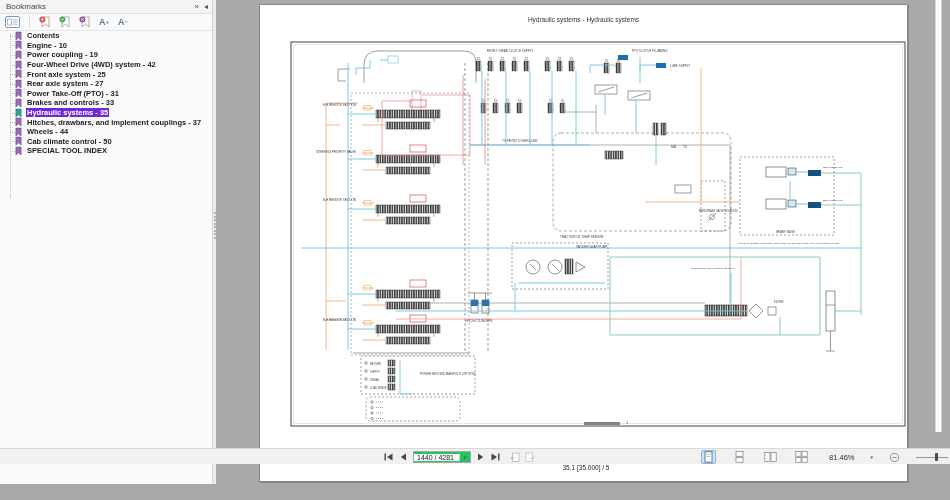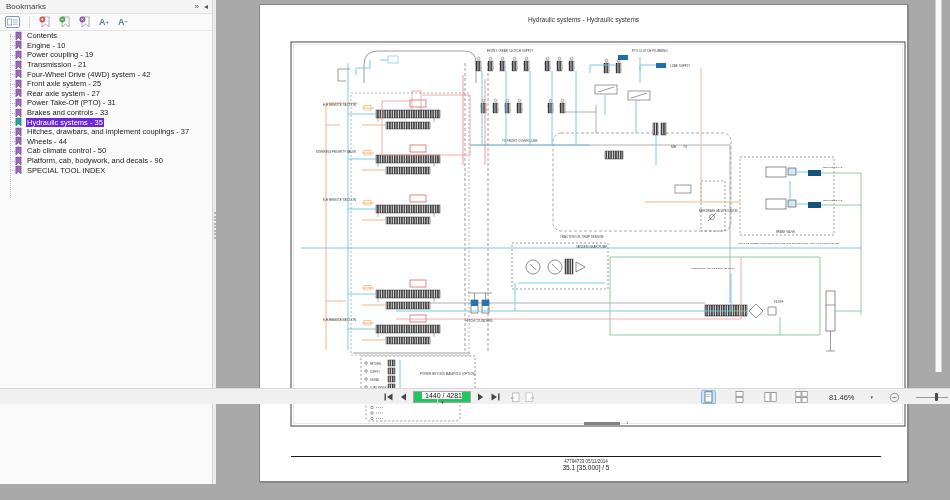--- a/index.html
+++ b/index.html
@@ -1,35 +1,35 @@
 <!DOCTYPE html>
 <html><head>
 <meta charset="utf-8">
 <style>
   * { margin:0; padding:0; box-sizing:border-box; }
   html,body { width:950px; height:500px; overflow:hidden;
     font-family:"Liberation Sans", sans-serif; background:#a9a9a9; }
-  #app { position:relative; width:950px; height:404px;padding-left:12px; }
+  #app { position:relative; width:950px; height:464px;padding-left:12px; }
 
   
   .panel { position:absolute; left:0; top:0; width:213px; height:484px;
     background:#fafafa; border-right:1px solid #d4d4d4; }
   .panel-header { position:relative; height:14px; background:#f4f4f4;
     border-bottom:1px solid #e2e2e2; }
   .panel-title { position:absolute; left:6px; top:2px; font-size:8px; color:#444; }
   .panel-header-icons { position:absolute; right:4px; top:1px; display:flex; gap:5px; }
   .ph-icon { font-size:8px; color:#555; cursor:pointer; line-height:12px; }
   .panel-toolbar { position:relative; height:17px; display:flex; align-items:center;
     gap:9px; padding-left:5px; border-bottom:1px solid #e6e6e6; }
   .tb-sep { width:1px; height:12px; background:#dcdcdc; }
   .tb-btn { display:flex; align-items:center; justify-content:center; cursor:pointer; }
   .tb-a { font-size:9px; font-weight:bold; color:#5b7d9e; line-height:10px; }
   .tb-a sup { font-size:6px; }
 
-  .tree { position:absolute; left:0; top:31px; right:0; bottom:0; }
+  .tree { position:absolute; left:0; top:31px; right:0; bottom:0;font-weight:bold; }
   .tree-vline { position:absolute; left:10px; top:3px; height:164px;
     border-left:1px dotted #bdbdbd; }
   .tree ul { list-style:none; }
   .tree li { position:relative; height:9.6px; display:flex; align-items:center;
     padding-left:15px; cursor:pointer; }
   .tree li::before { content:""; position:absolute; left:10px; top:50%; width:5px;
     border-top:1px dotted #bdbdbd; }
   .bm-icon { flex:0 0 auto; margin-right:4px; }
   .bm-label { font-size:7.5px; color:#1c1c1c; white-space:nowrap; line-height:9px;
     padding:0 1px; }
@@ -62,21 +62,21 @@
   .fig-num { position:absolute; left:366px; top:415px; font-size:4px; color:#555; }
 
   
   .statusbar { position:absolute; left:0; bottom:0; width:950px; height:16px;
     background:#f0f0f1; border-top:1px solid #d8d8d8; }
   .nav-group { position:absolute; left:383px; top:0; height:16px;
     display:flex; align-items:center; gap:4px; }
   .sb-btn { display:flex; align-items:center; justify-content:center;
     width:11px; height:12px; cursor:pointer; }
   .page-field { display:flex; align-items:center; width:58px; height:12px;
-    background:#22c55e; border:1px solid #a8a8a8;flex-direction:column; }
+    background:#22c55e; border:1px solid #a8a8a8; }
   .page-field input { flex:1; width:40px; border:0; outline:none; font-size:7px;
     padding-left:3px; font-family:"Liberation Sans", sans-serif; color:#111; }
   .page-field .caret { width:11px; text-align:center; font-size:5px; color:#555;
     border-left:1px solid #d8d8d8; cursor:pointer; }
   .view-icons { display:flex; gap:3px; margin-left:5px; }
   .right-group { position:absolute; right:2px; top:0; height:16px;
     display:flex; align-items:center; gap:16px; }
   .layout-btn { width:15px; height:14px; display:flex; align-items:center;
     justify-content:center; border:1px solid transparent; border-radius:2px; cursor:pointer; }
   .layout-btn.active { background:#cfe3f6; border-color:#86b7e6; }
@@ -155,26 +155,20 @@
           <li>
             <span class="bm-icon"><svg width="7" height="10" viewBox="0 0 8 10">
                 <path d="M1,0.5 H7 V9.5 L4,7 L1,9.5 Z" fill="#9c6bb5" stroke="#6a3d85" stroke-width="0.6"></path>
               </svg></span>
             <span class="bm-label">Power coupling - 19</span>
           </li>
           <li>
             <span class="bm-icon"><svg width="7" height="10" viewBox="0 0 8 10">
                 <path d="M1,0.5 H7 V9.5 L4,7 L1,9.5 Z" fill="#9c6bb5" stroke="#6a3d85" stroke-width="0.6"></path>
               </svg></span>
-            <span class="bm-label">Transmission - 21</span>
-          </li>
-          <li>
-            <span class="bm-icon"><svg width="7" height="10" viewBox="0 0 8 10">
-                <path d="M1,0.5 H7 V9.5 L4,7 L1,9.5 Z" fill="#9c6bb5" stroke="#6a3d85" stroke-width="0.6"></path>
-              </svg></span>
             <span class="bm-label">Four-Wheel Drive (4WD) system - 42</span>
           </li>
           <li>
             <span class="bm-icon"><svg width="7" height="10" viewBox="0 0 8 10">
                 <path d="M1,0.5 H7 V9.5 L4,7 L1,9.5 Z" fill="#9c6bb5" stroke="#6a3d85" stroke-width="0.6"></path>
               </svg></span>
             <span class="bm-label">Front axle system - 25</span>
           </li>
           <li>
             <span class="bm-icon"><svg width="7" height="10" viewBox="0 0 8 10">
@@ -210,26 +204,20 @@
             <span class="bm-icon"><svg width="7" height="10" viewBox="0 0 8 10">
                 <path d="M1,0.5 H7 V9.5 L4,7 L1,9.5 Z" fill="#9c6bb5" stroke="#6a3d85" stroke-width="0.6"></path>
               </svg></span>
             <span class="bm-label">Wheels - 44</span>
           </li>
           <li>
             <span class="bm-icon"><svg width="7" height="10" viewBox="0 0 8 10">
                 <path d="M1,0.5 H7 V9.5 L4,7 L1,9.5 Z" fill="#9c6bb5" stroke="#6a3d85" stroke-width="0.6"></path>
               </svg></span>
             <span class="bm-label">Cab climate control - 50</span>
-          </li>
-          <li>
-            <span class="bm-icon"><svg width="7" height="10" viewBox="0 0 8 10">
-                <path d="M1,0.5 H7 V9.5 L4,7 L1,9.5 Z" fill="#9c6bb5" stroke="#6a3d85" stroke-width="0.6"></path>
-              </svg></span>
-            <span class="bm-label">Platform, cab, bodywork, and decals - 90</span>
           </li>
           <li>
             <span class="bm-icon"><svg width="7" height="10" viewBox="0 0 8 10">
                 <path d="M1,0.5 H7 V9.5 L4,7 L1,9.5 Z" fill="#9c6bb5" stroke="#6a3d85" stroke-width="0.6"></path>
               </svg></span>
             <span class="bm-label">SPECIAL TOOL INDEX</span>
           </li>
         </ul>
     </div>
   </div>

